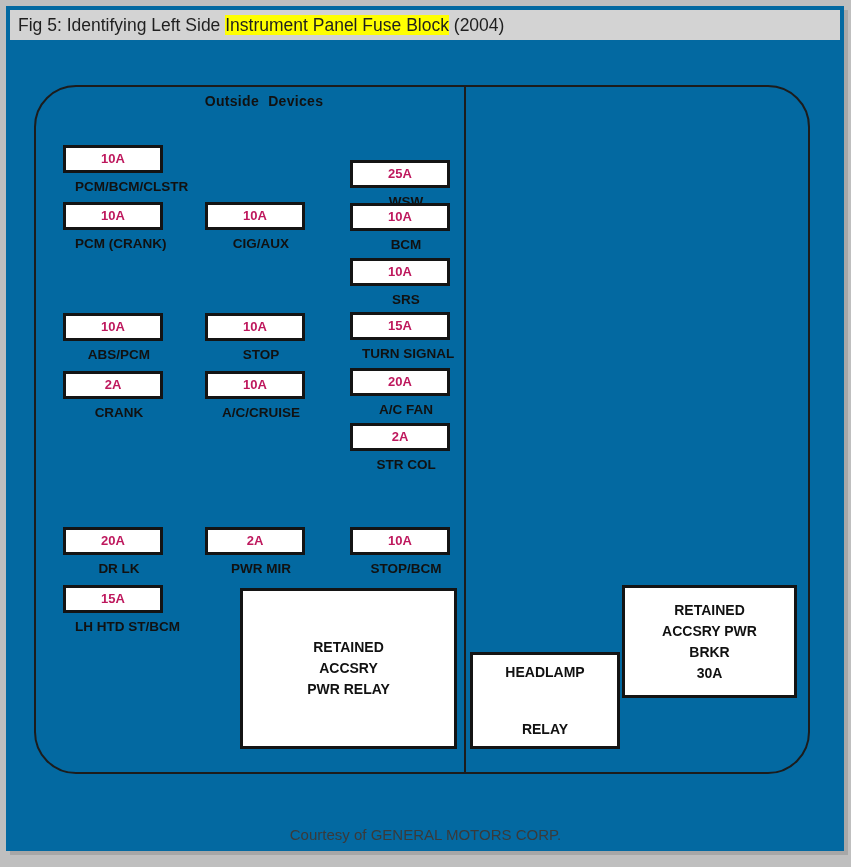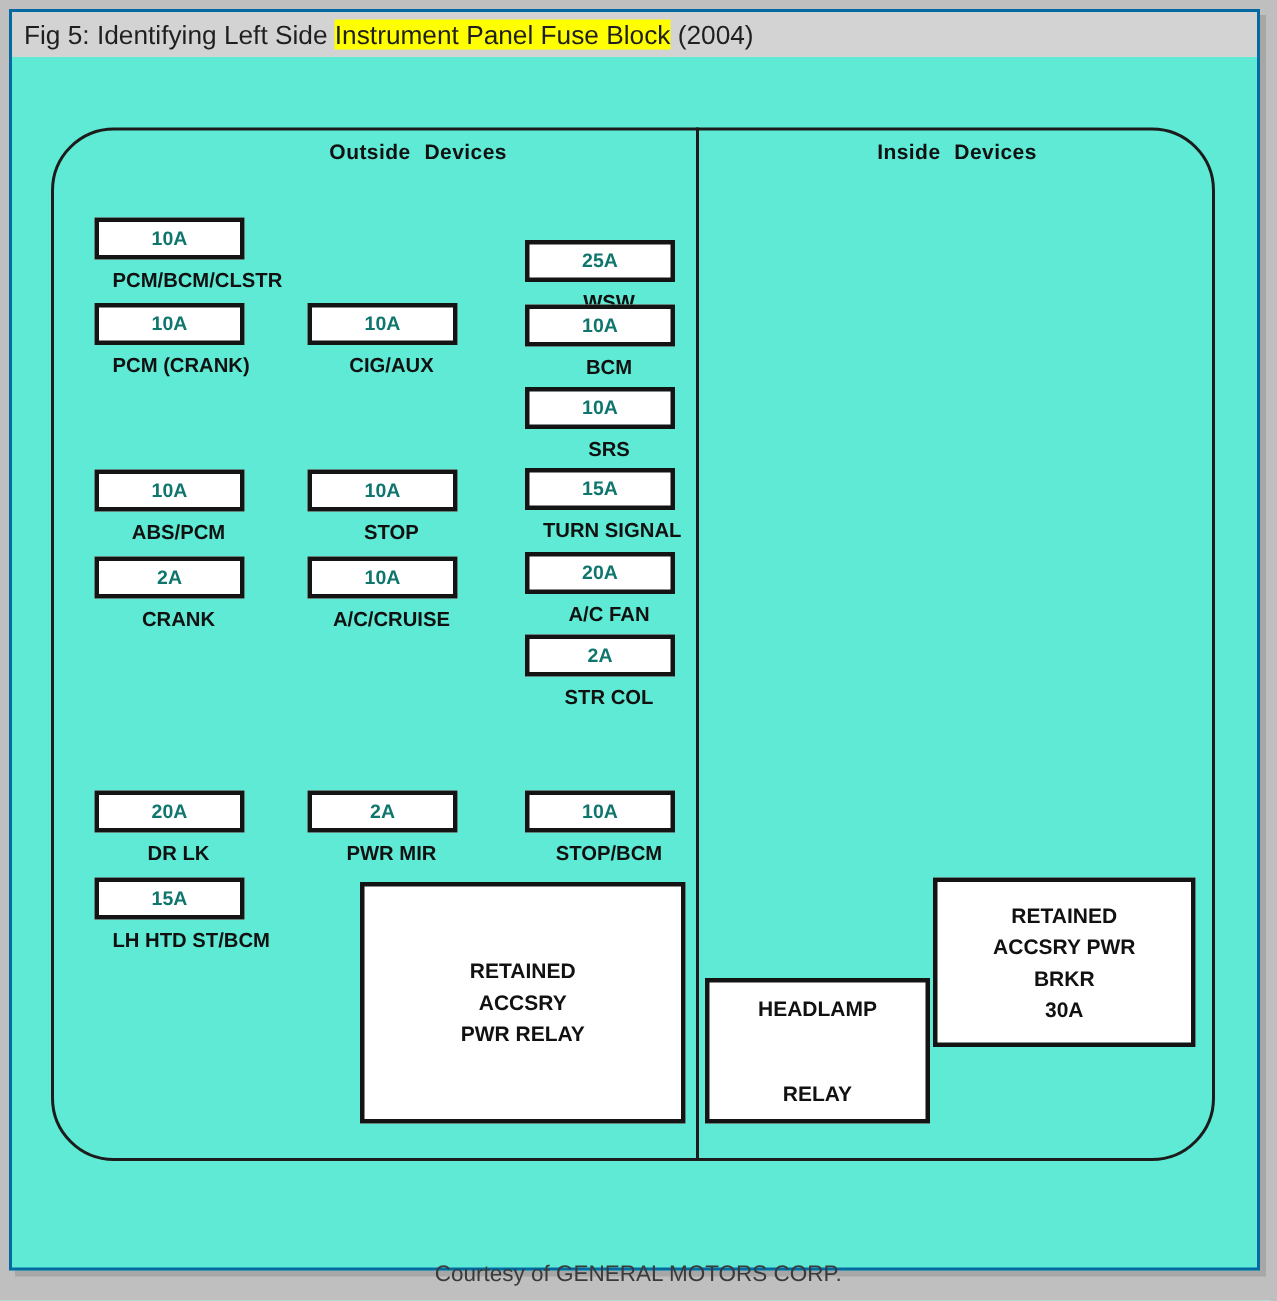--- a/index.html
+++ b/index.html
@@ -10,22 +10,22 @@
     width: 851px;
     height: 867px;
     background: #bfbfbf;
     overflow: hidden;
   }
 
   .frame {
     position: absolute;
     left: 6px; top: 6px;
     width: 830px; height: 837px;
-    background: #5eead4;
-    border: 2px solid #0369a1;
+    background: #0369a1;
+    border: 4px solid #0369a1;
     box-shadow: 4px 4px 0 rgba(0,0,0,0.12);
   }
 
   .titlebar {
     position: absolute;
     left: 0; top: 0; right: 0;
     height: 30px;
     background: #d3d3d3;
     font-size: 17.5px;
     line-height: 30px;
@@ -58,36 +58,36 @@
     position: absolute;
     top: 93px;
     width: 200px;
     text-align: center;
     font-size: 14px;
     font-weight: bold;
     color: #111;
     word-spacing: 5px;
     letter-spacing: 0.3px;
   }
-  .sect-hdr.left  { left: 138px; text-align: right; }
+  .sect-hdr.left  { left: 164px; }
   .sect-hdr.right { left: 538px; }
 
   .fuse {
     position: absolute;
     width: 100px;
     text-align: center;
   }
   .fuse .box {
     box-sizing: border-box;
     width: 100px; height: 28px;
     border: 3px solid #141414;
     font-size: 13px;
     font-weight: bold;
     line-height: 22px;
-    color: #0f766e;
+    color: #be185d;
     background: #fff;
   }
   .fuse .lbl {
     margin-top: 6px;
     font-size: 13.5px;
     font-weight: bold;
     color: #111;
     white-space: nowrap;
     padding-left: 12px;
   }
@@ -111,40 +111,38 @@
     white-space: nowrap;
   }
 
   .courtesy {
     position: absolute;
     left: 0; top: 826px;
     width: 851px;
     text-align: center;
     font-size: 15px;
     color: #3a3a3a;
-    margin-top: 15px;
   }
 </style>
 </head>
 <body>
 
 <div class="page">
 
   <div class="frame">
     <div class="titlebar">
       <span>Fig 5: Identifying Left Side </span><span class="hl">Instrument Panel Fuse Block</span><span> (2004)</span>
     </div>
   </div>
 
   <div class="layer">
     <div class="outline"></div>
     <div class="divider"></div>
 
     <div class="sect-hdr left">Outside Devices</div>
-    <div class="sect-hdr right">Inside Devices</div>
 
     <div id="fuses">
         <div class="fuse" style="left: 63px; top: 145px;">
           <div class="box">10A</div>
           <div class="lbl">PCM/BCM/CLSTR</div>
         </div>
         <div class="fuse" style="left: 63px; top: 202px;">
           <div class="box">10A</div>
           <div class="lbl">PCM (CRANK)</div>
         </div>

